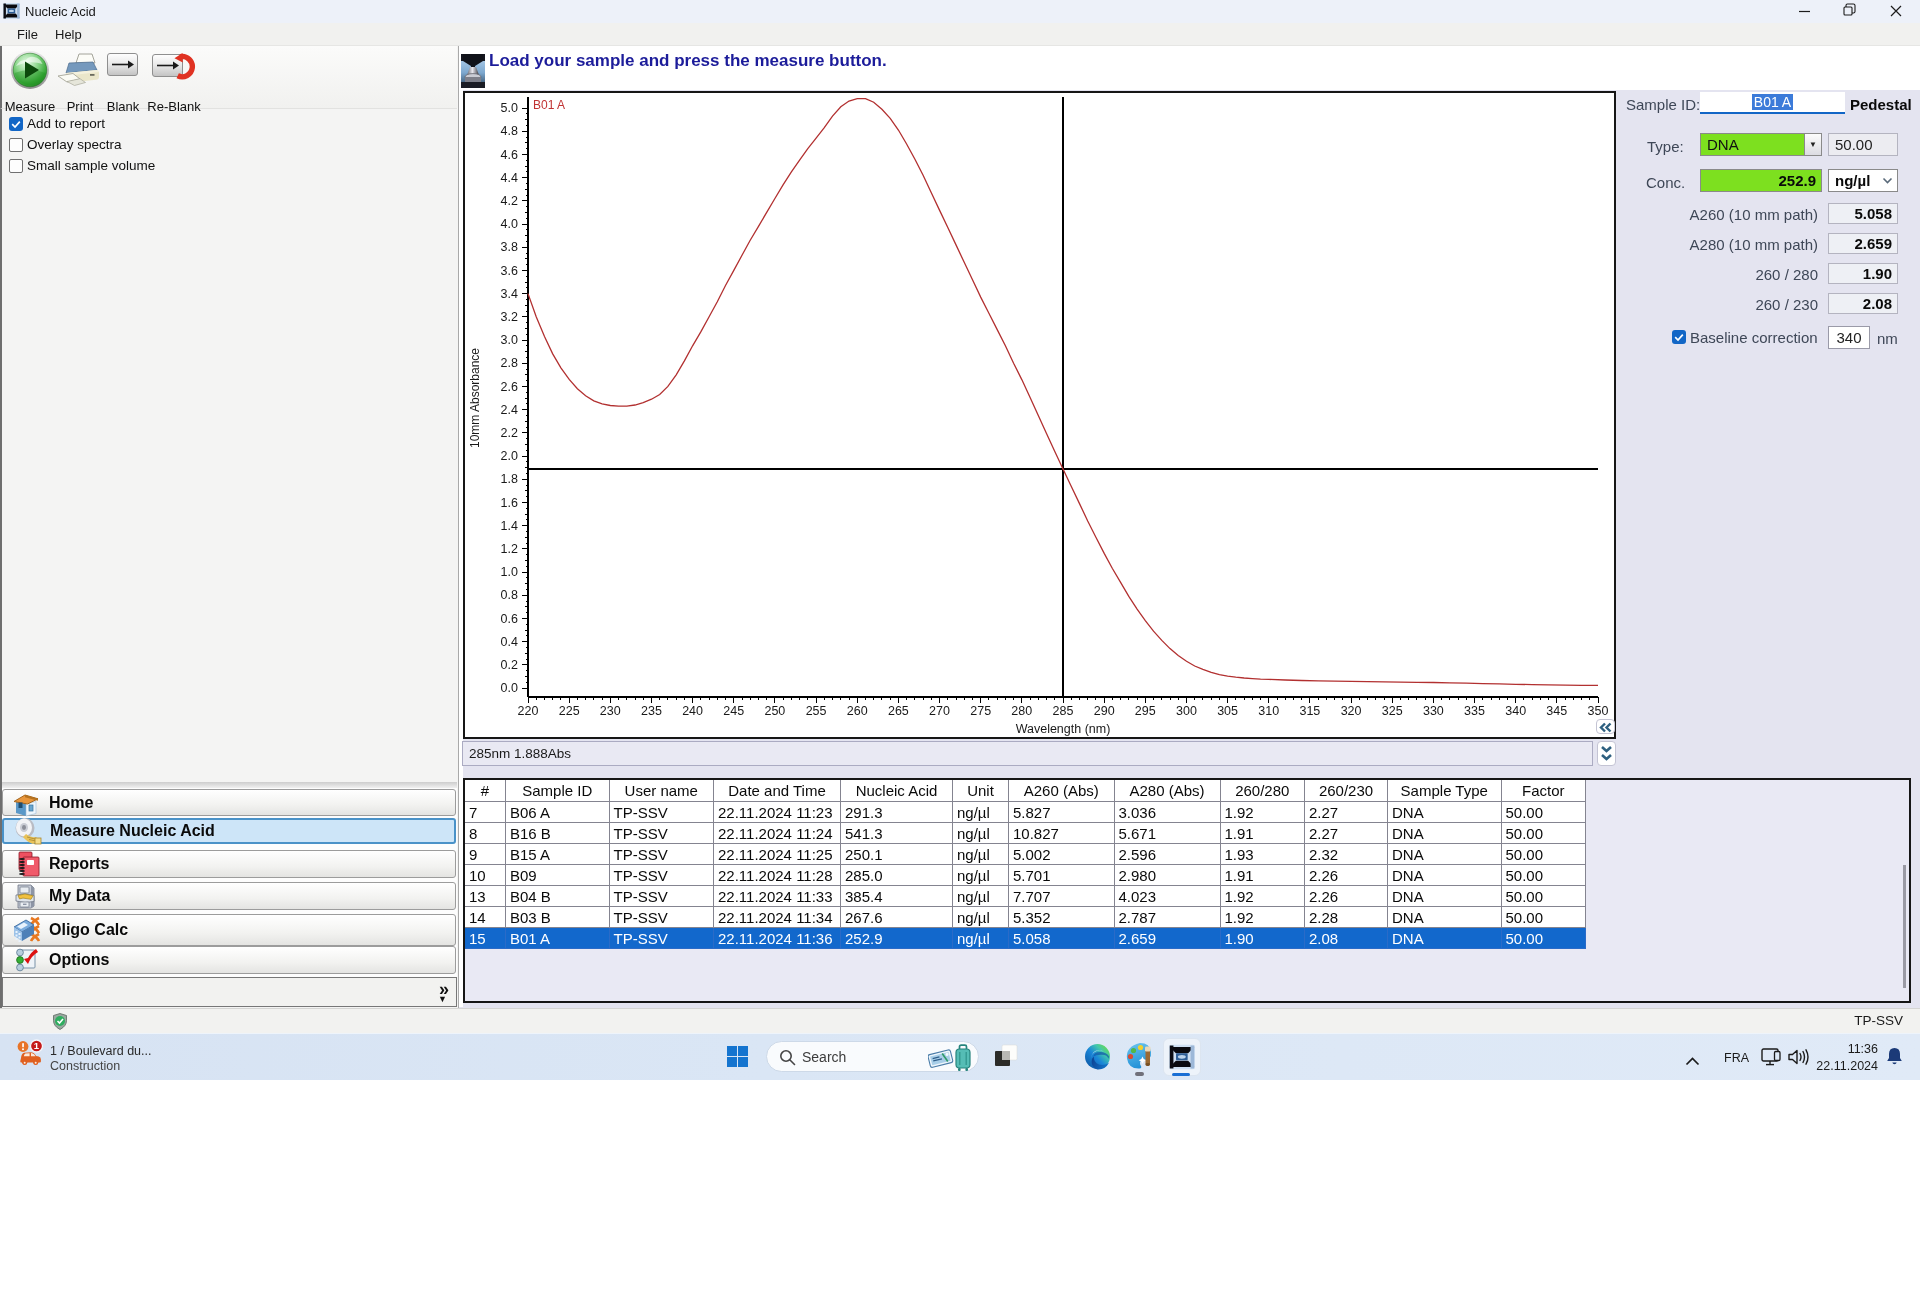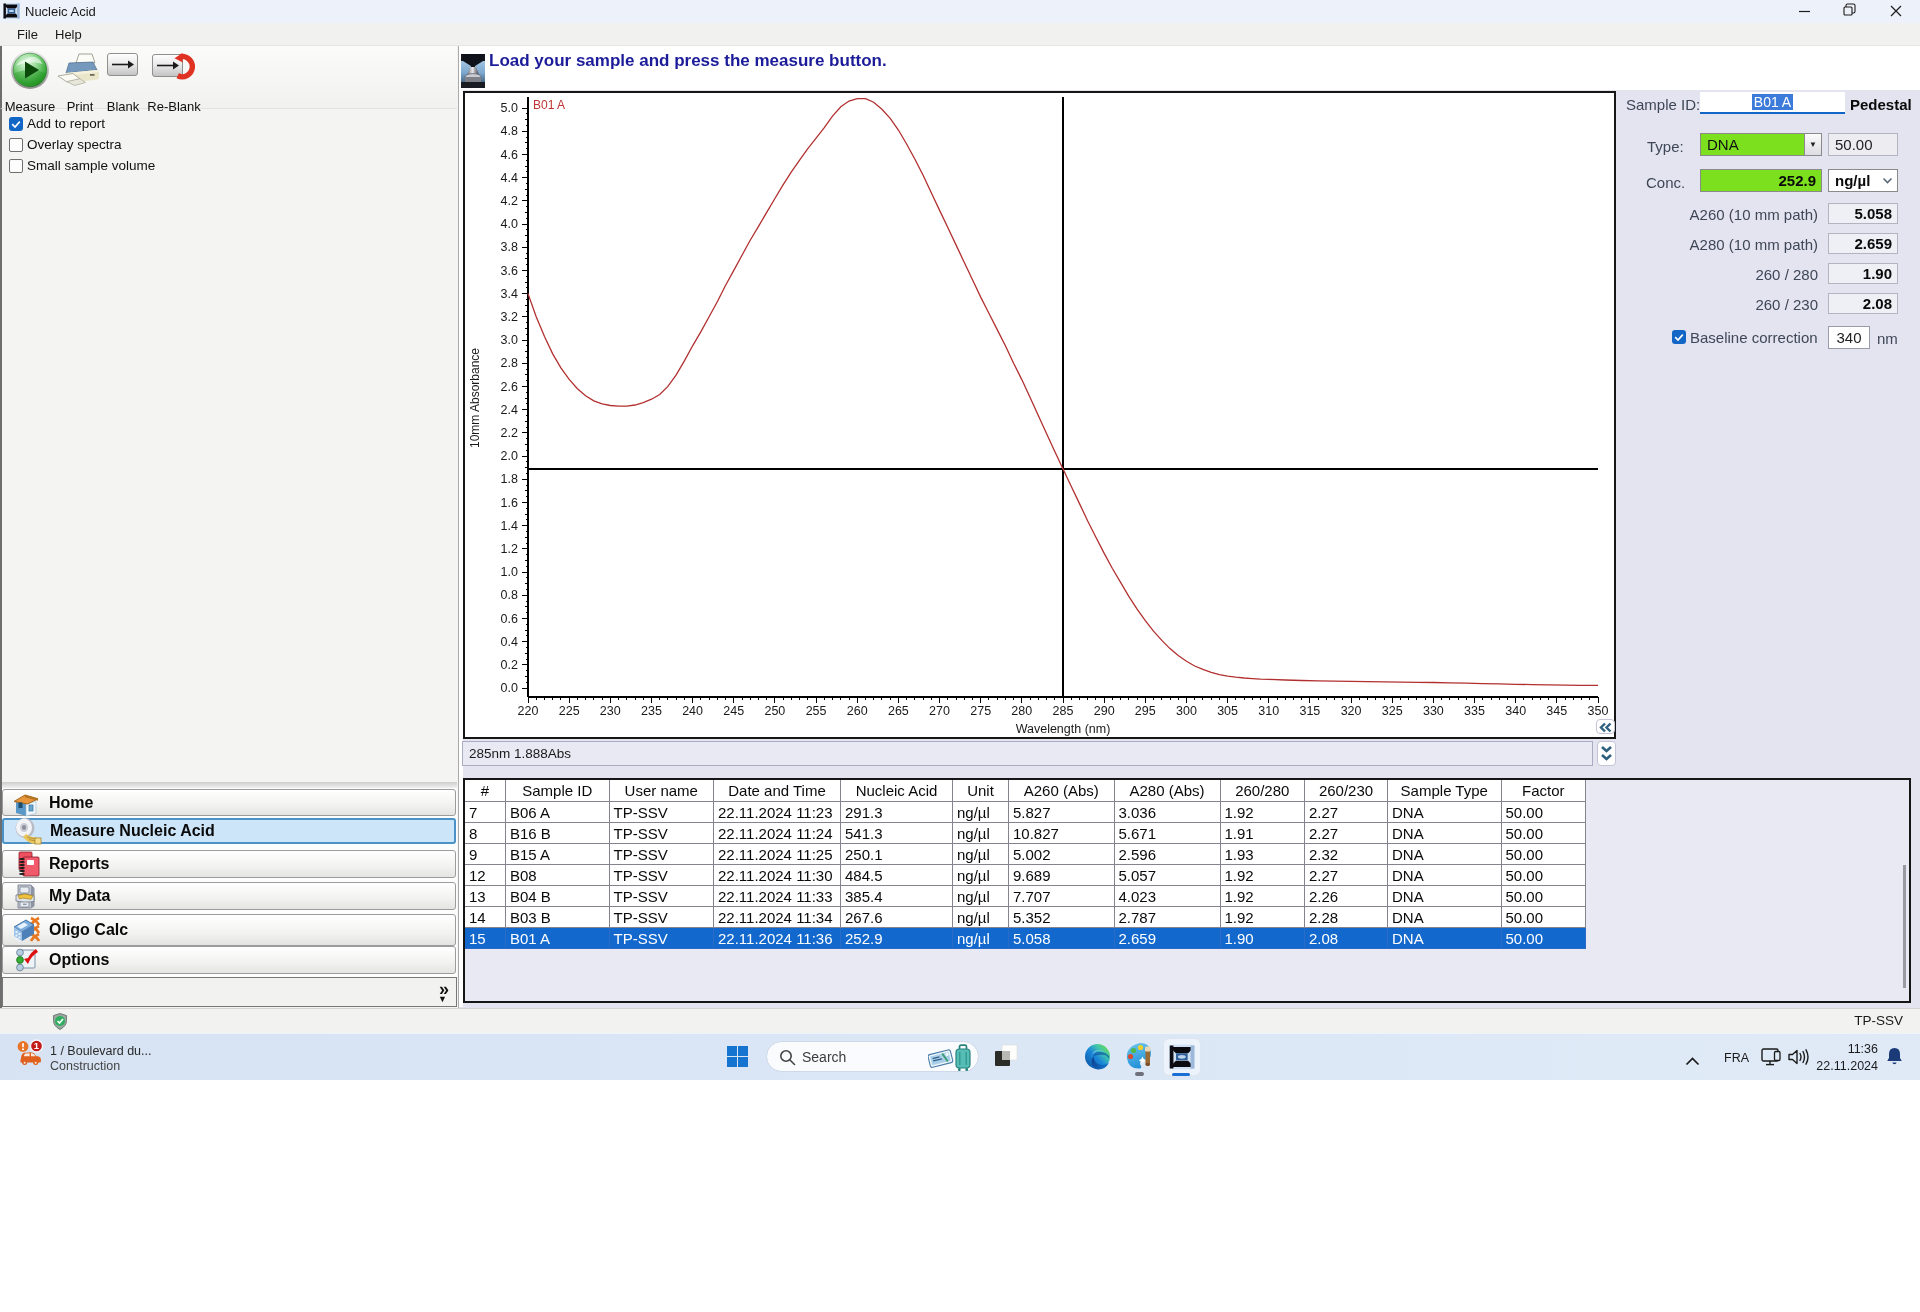--- a/index.html
+++ b/index.html
@@ -679,30 +679,30 @@
           <td>250.1</td>
           <td>ng/µl</td>
           <td>5.002</td>
           <td>2.596</td>
           <td>1.93</td>
           <td>2.32</td>
           <td>DNA</td>
           <td>50.00</td>
         </tr>
         <tr>
-          <td>12</td>
-          <td>B08</td>
+          <td>10</td>
+          <td>B09</td>
           <td>TP-SSV</td>
-          <td>22.11.2024 11:30</td>
-          <td>484.5</td>
+          <td>22.11.2024 11:28</td>
+          <td>285.0</td>
           <td>ng/µl</td>
-          <td>9.689</td>
-          <td>5.057</td>
-          <td>1.92</td>
-          <td>2.27</td>
+          <td>5.701</td>
+          <td>2.980</td>
+          <td>1.91</td>
+          <td>2.26</td>
           <td>DNA</td>
           <td>50.00</td>
         </tr>
         <tr>
           <td>13</td>
           <td>B04 B</td>
           <td>TP-SSV</td>
           <td>22.11.2024 11:33</td>
           <td>385.4</td>
           <td>ng/µl</td>

